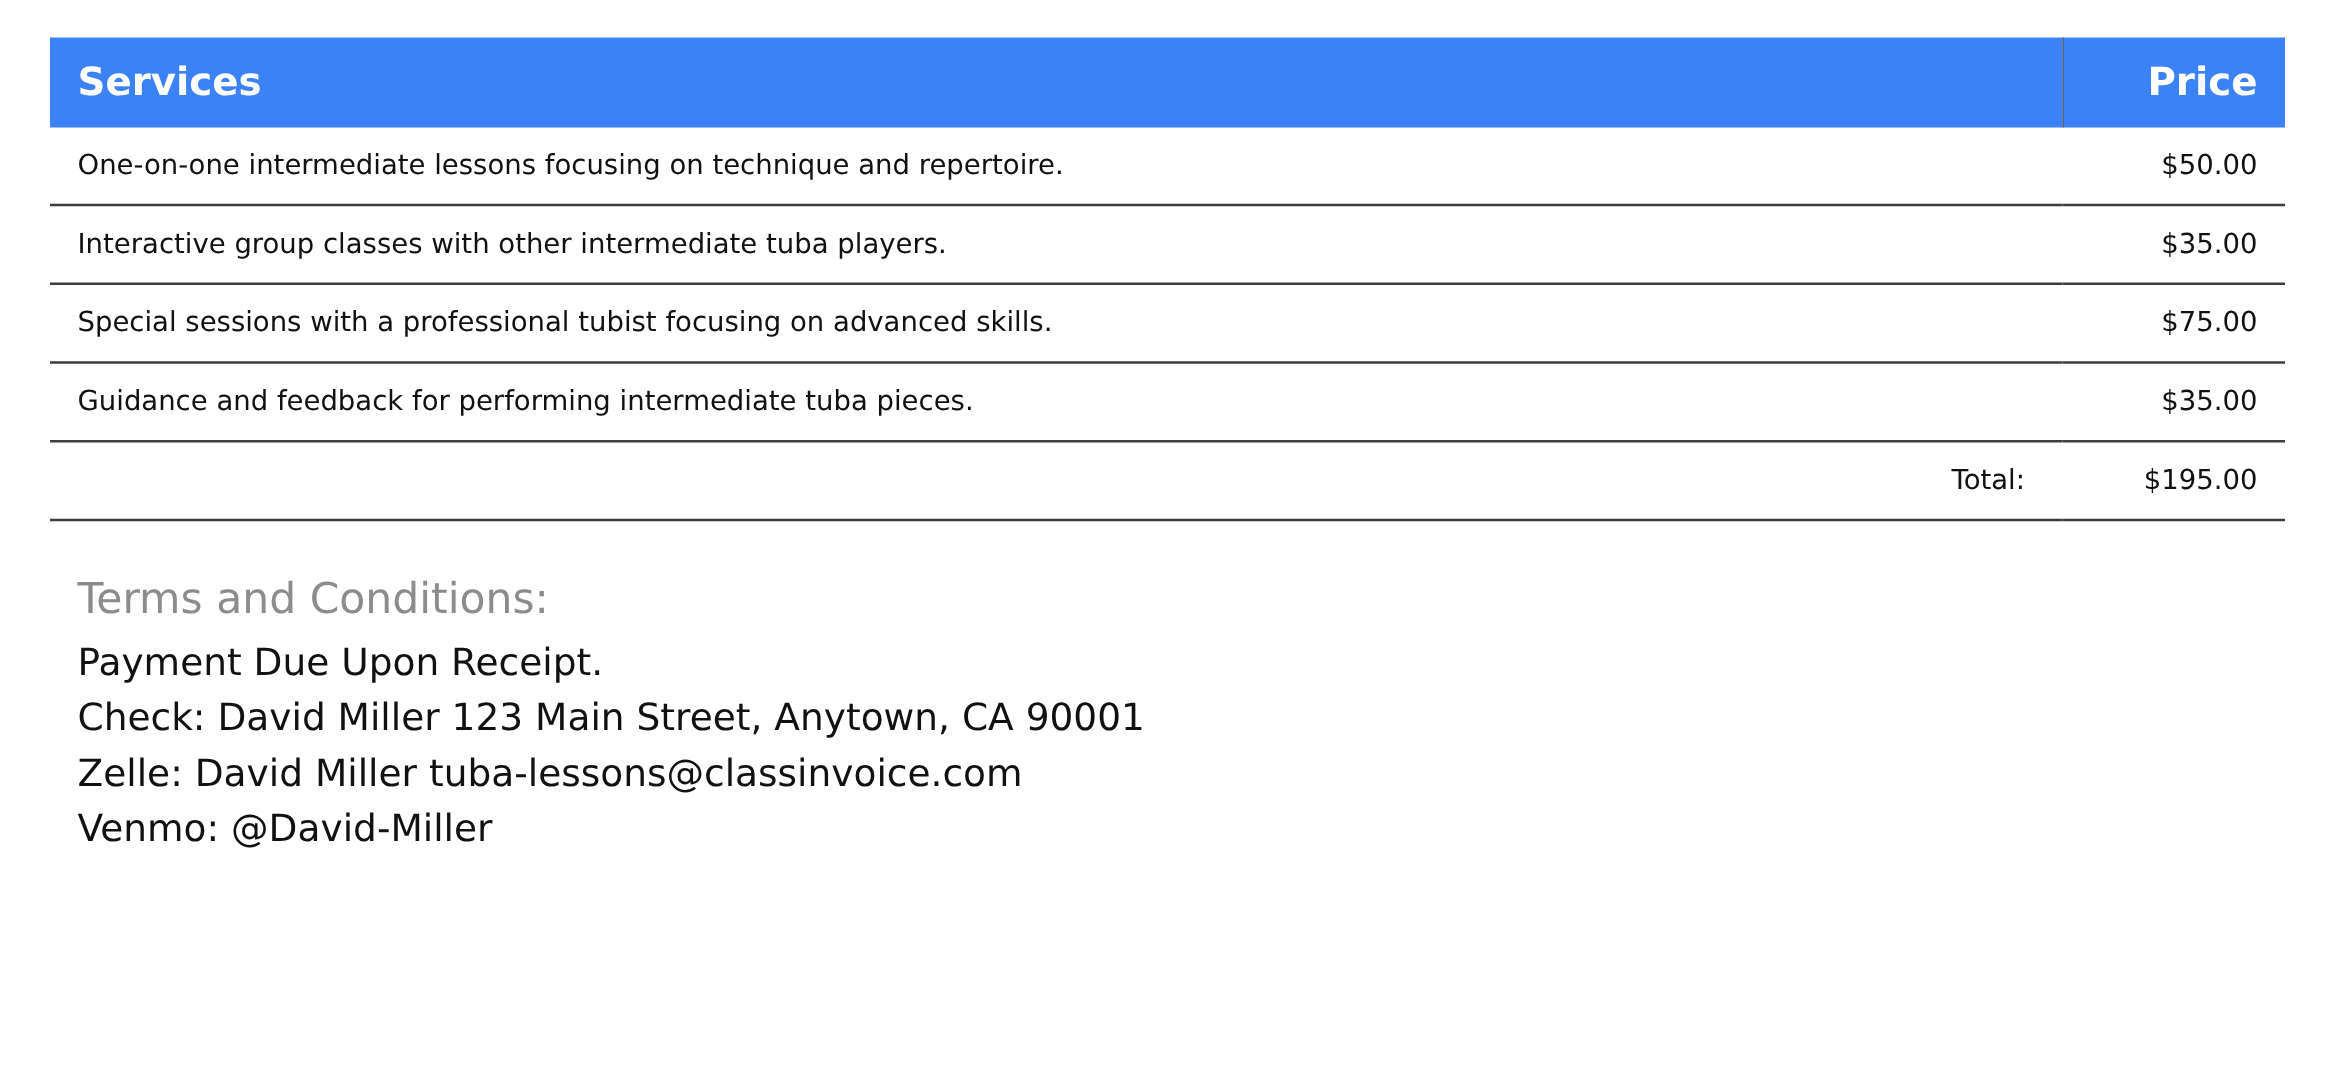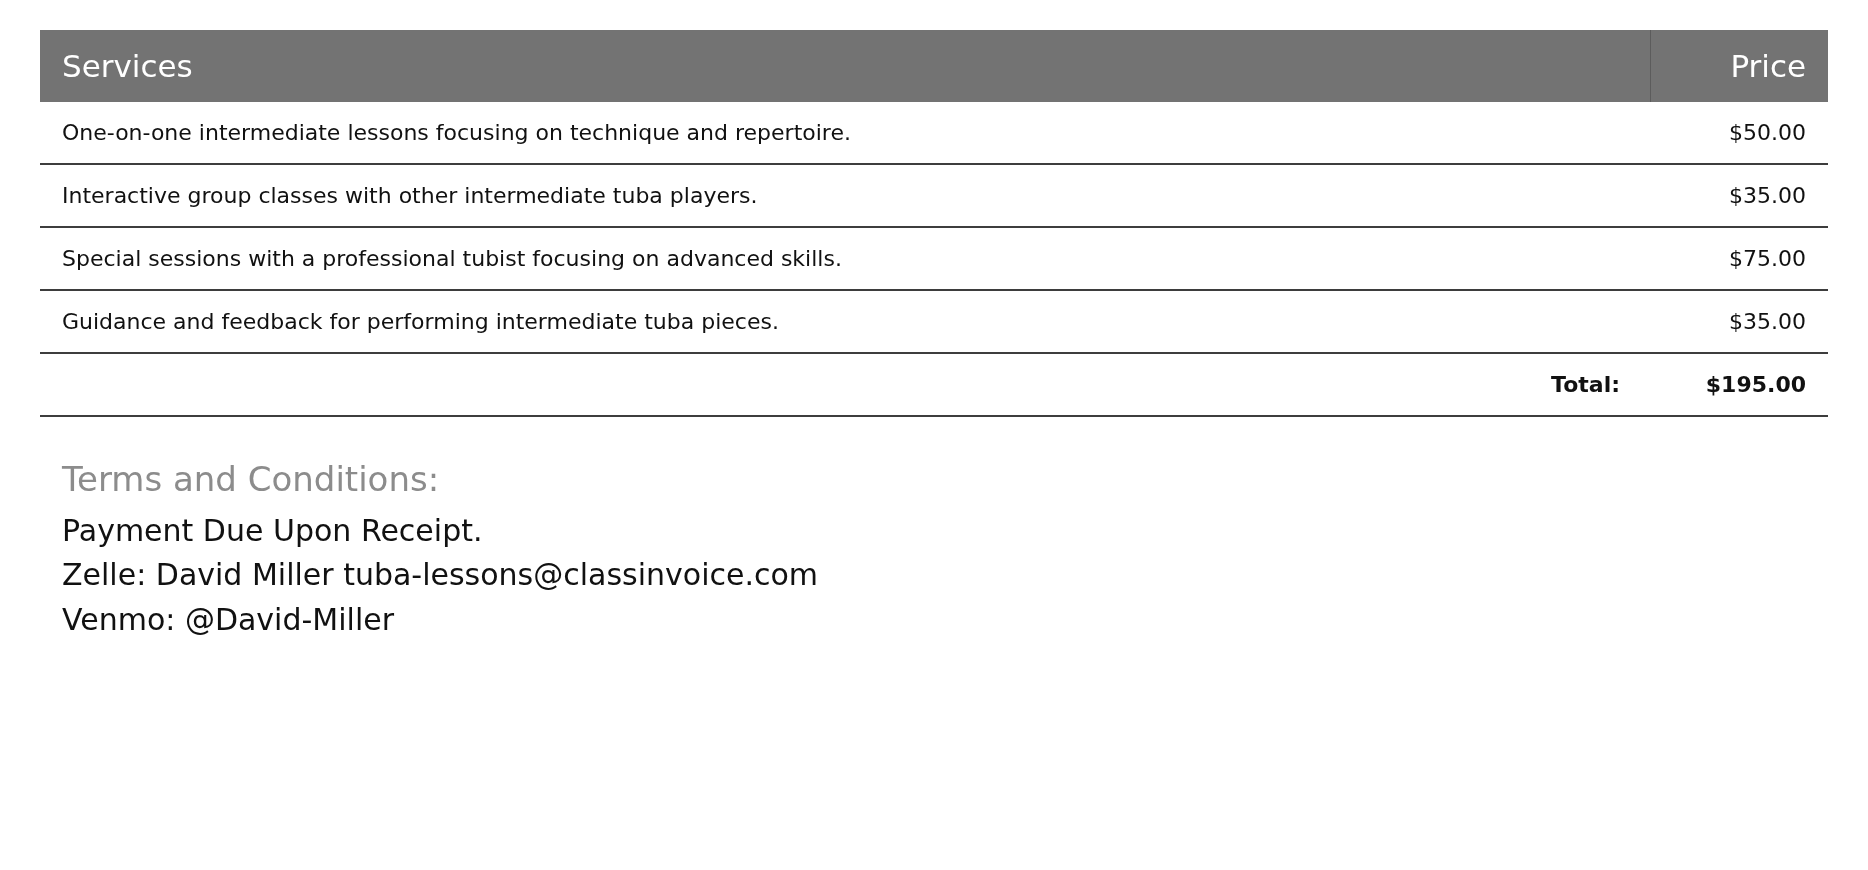--- a/index.html
+++ b/index.html
@@ -21,24 +21,24 @@
     width: 1868px;
   }
 
   table.services-table {
     width: 100%;
     border-collapse: collapse;
     table-layout: fixed;
   }
 
   table.services-table thead th {
-    background: #737373;
+    background: #3b82f6;
     color: #ffffff;
     font-size: 31px;
-    font-weight: normal;
+    font-weight: bold;
     padding: 18px 22px;
     height: 72px;
     box-sizing: border-box;
     vertical-align: middle;
   }
 
   th.col-services {
     text-align: left;
     width: 1610px;
     border-right: 1px solid #5c5c5c;
@@ -58,21 +58,21 @@
   td.desc {
     text-align: left;
   }
   td.amount {
     text-align: right;
     white-space: nowrap;
   }
 
   tr.total-row td {
     border-bottom: none;
-    font-weight: bold;
+    font-weight: normal;
     font-size: 31px;
     padding-top: 20px;
   }
   tr.total-row td.total-label {
     text-align: right;
     padding-right: 30px;
   }
 
   .terms {
     margin-top: 42px;
@@ -121,17 +121,18 @@
       <tr class="total-row">
         <td class="total-label">Total:</td>
         <td class="amount">$195.00</td>
       </tr>
     </tbody>
   </table>
 
   <div class="terms">
     <div class="terms-title">Terms and Conditions:</div>
     <div class="terms-line">Payment Due Upon Receipt.</div>
+    <div class="terms-line">Check: David Miller 123 Main Street, Anytown, CA 90001</div>
     <div class="terms-line">Zelle: David Miller tuba-lessons@classinvoice.com</div>
     <div class="terms-line">Venmo: @David-Miller</div>
   </div>
 
 </div>
 
 </body></html>

